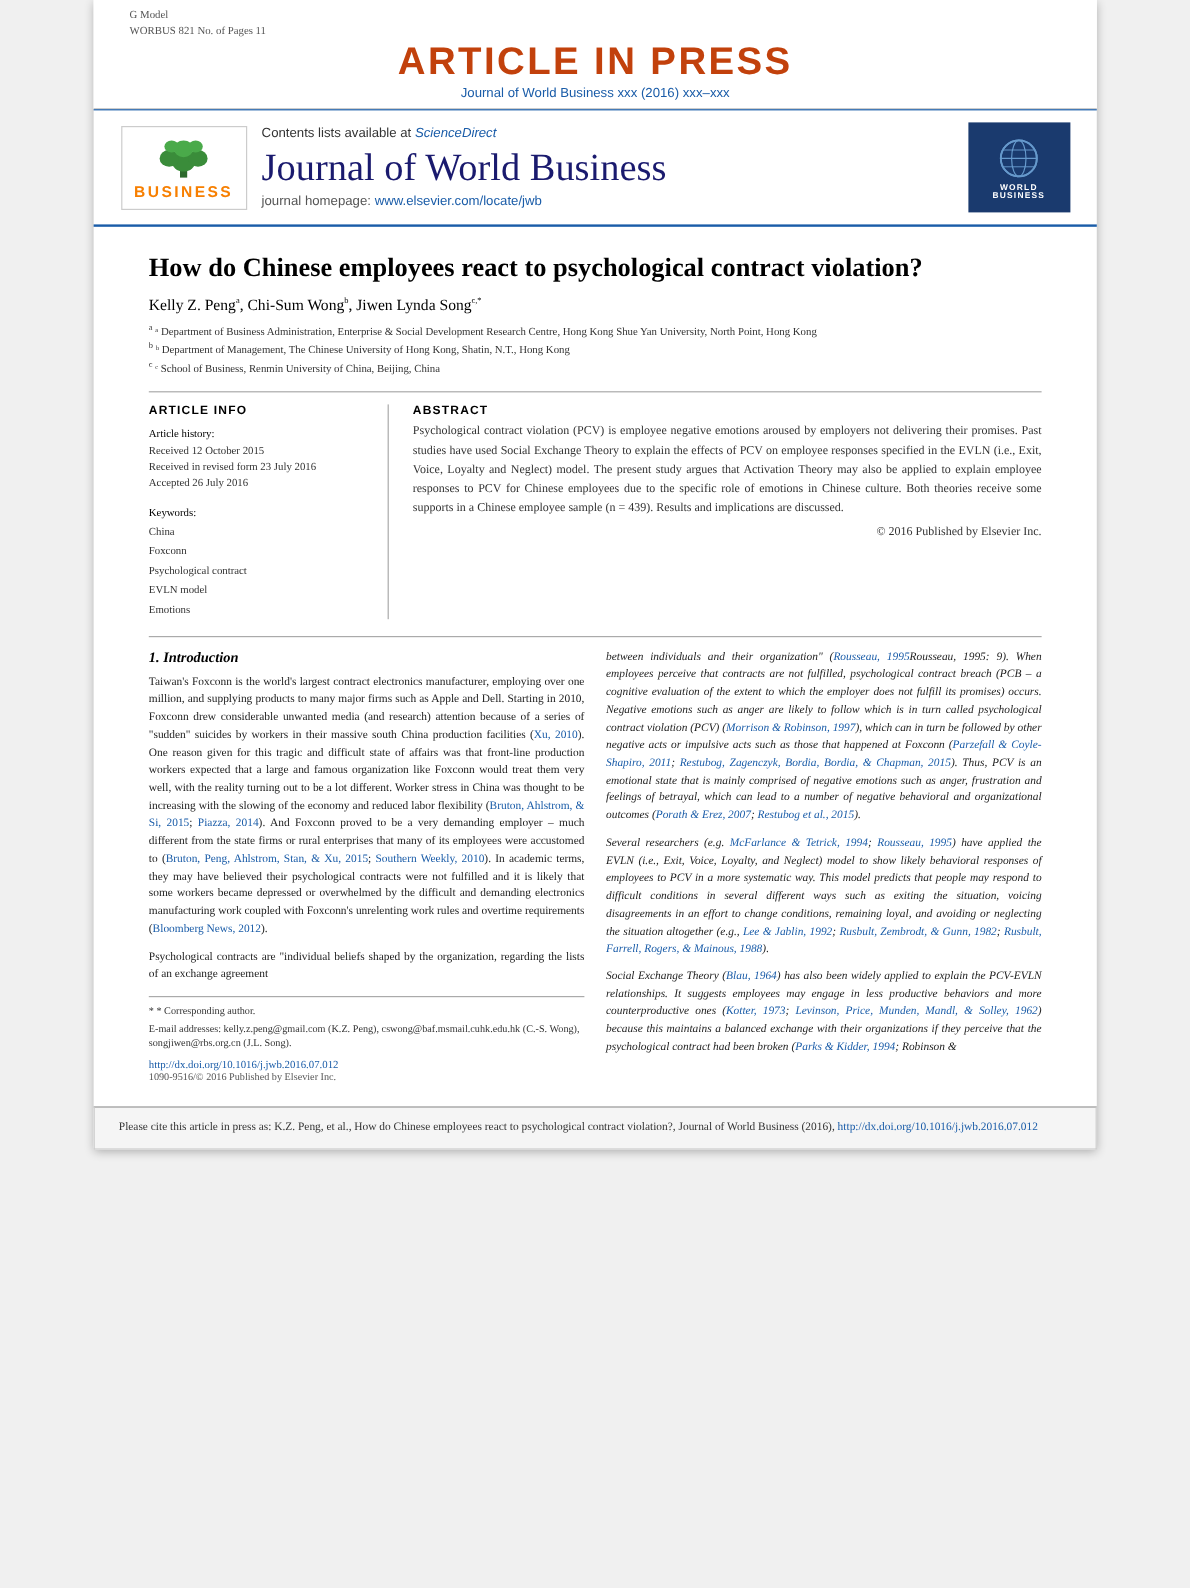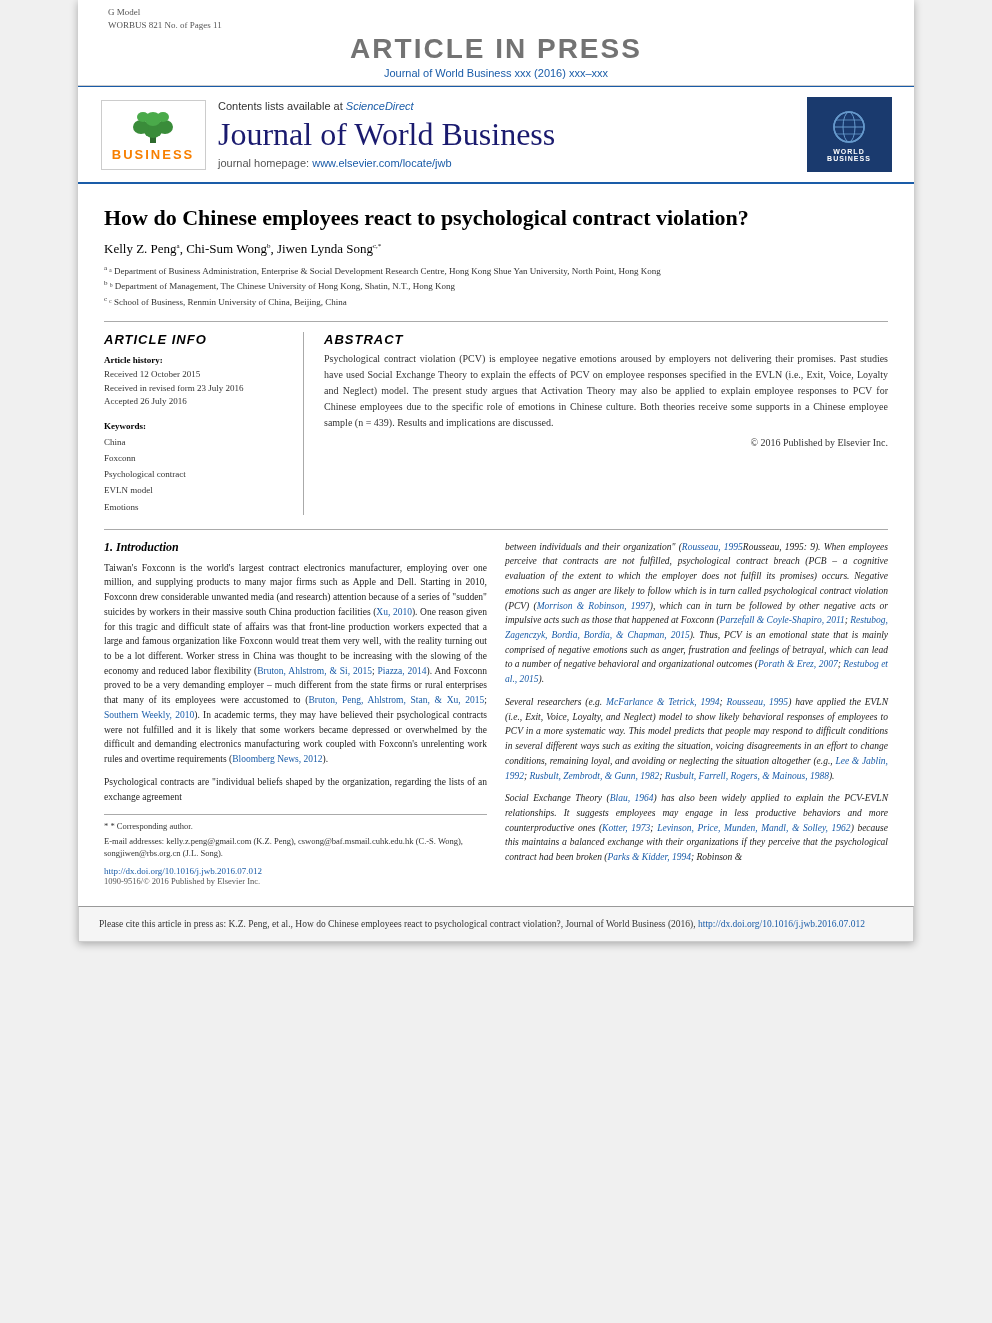--- a/index.html
+++ b/index.html
@@ -24,23 +24,23 @@
       border-bottom: 1px solid #ccc;
     }
     .g-model-line {
       font-size: 9px;
       color: #555;
       text-align: left;
       padding-left: 30px;
       line-height: 1.4;
     }
     .article-in-press-title {
-      font-size: 28px;
-      font-weight: bold;
-      color: #737373;
+      font-size: 32px;
+      font-weight: bold;
+      color: #c2410c;
       letter-spacing: 2px;
       font-family: Arial, sans-serif;
       margin: 2px 0;
     }
     .journal-subtitle-top {
       font-size: 11px;
       color: #1a5ca8;
       margin: 2px 0 4px 0;
       font-family: Arial, sans-serif;
     }
@@ -136,21 +136,21 @@
     .wb-text {
       font-size: 7px;
       color: #fff;
       font-family: Arial, sans-serif;
       text-align: center;
       font-weight: bold;
       letter-spacing: 1px;
     }
     
     .article-content {
-      padding: 20px 26px;
+      padding: 20px 46px;
     }
     .article-title {
       font-size: 22px;
       color: #000;
       font-family: "Times New Roman", serif;
       font-weight: bold;
       margin-bottom: 8px;
       line-height: 1.3;
     }
     .authors {
@@ -178,31 +178,30 @@
     .left-col {
       width: 200px;
       flex-shrink: 0;
       border-right: 1px solid #aaa;
       padding-right: 14px;
     }
     .right-col {
       flex: 1;
     }
     .section-label {
-      font-size: 13px;
+      font-size: 10px;
       font-weight: bold;
       color: #000;
       font-family: Arial, sans-serif;
       letter-spacing: 1px;
       margin-bottom: 4px;
-      font-style: italic;
     }
     .article-info-label {
       font-size: 9px;
-      font-weight: bold;
+      font-weight: normal;
       margin-top: 8px;
       margin-bottom: 3px;
     }
     .article-info-line {
       font-size: 9px;
       color: #333;
       line-height: 1.5;
     }
     .keywords-list {
       list-style: none;

